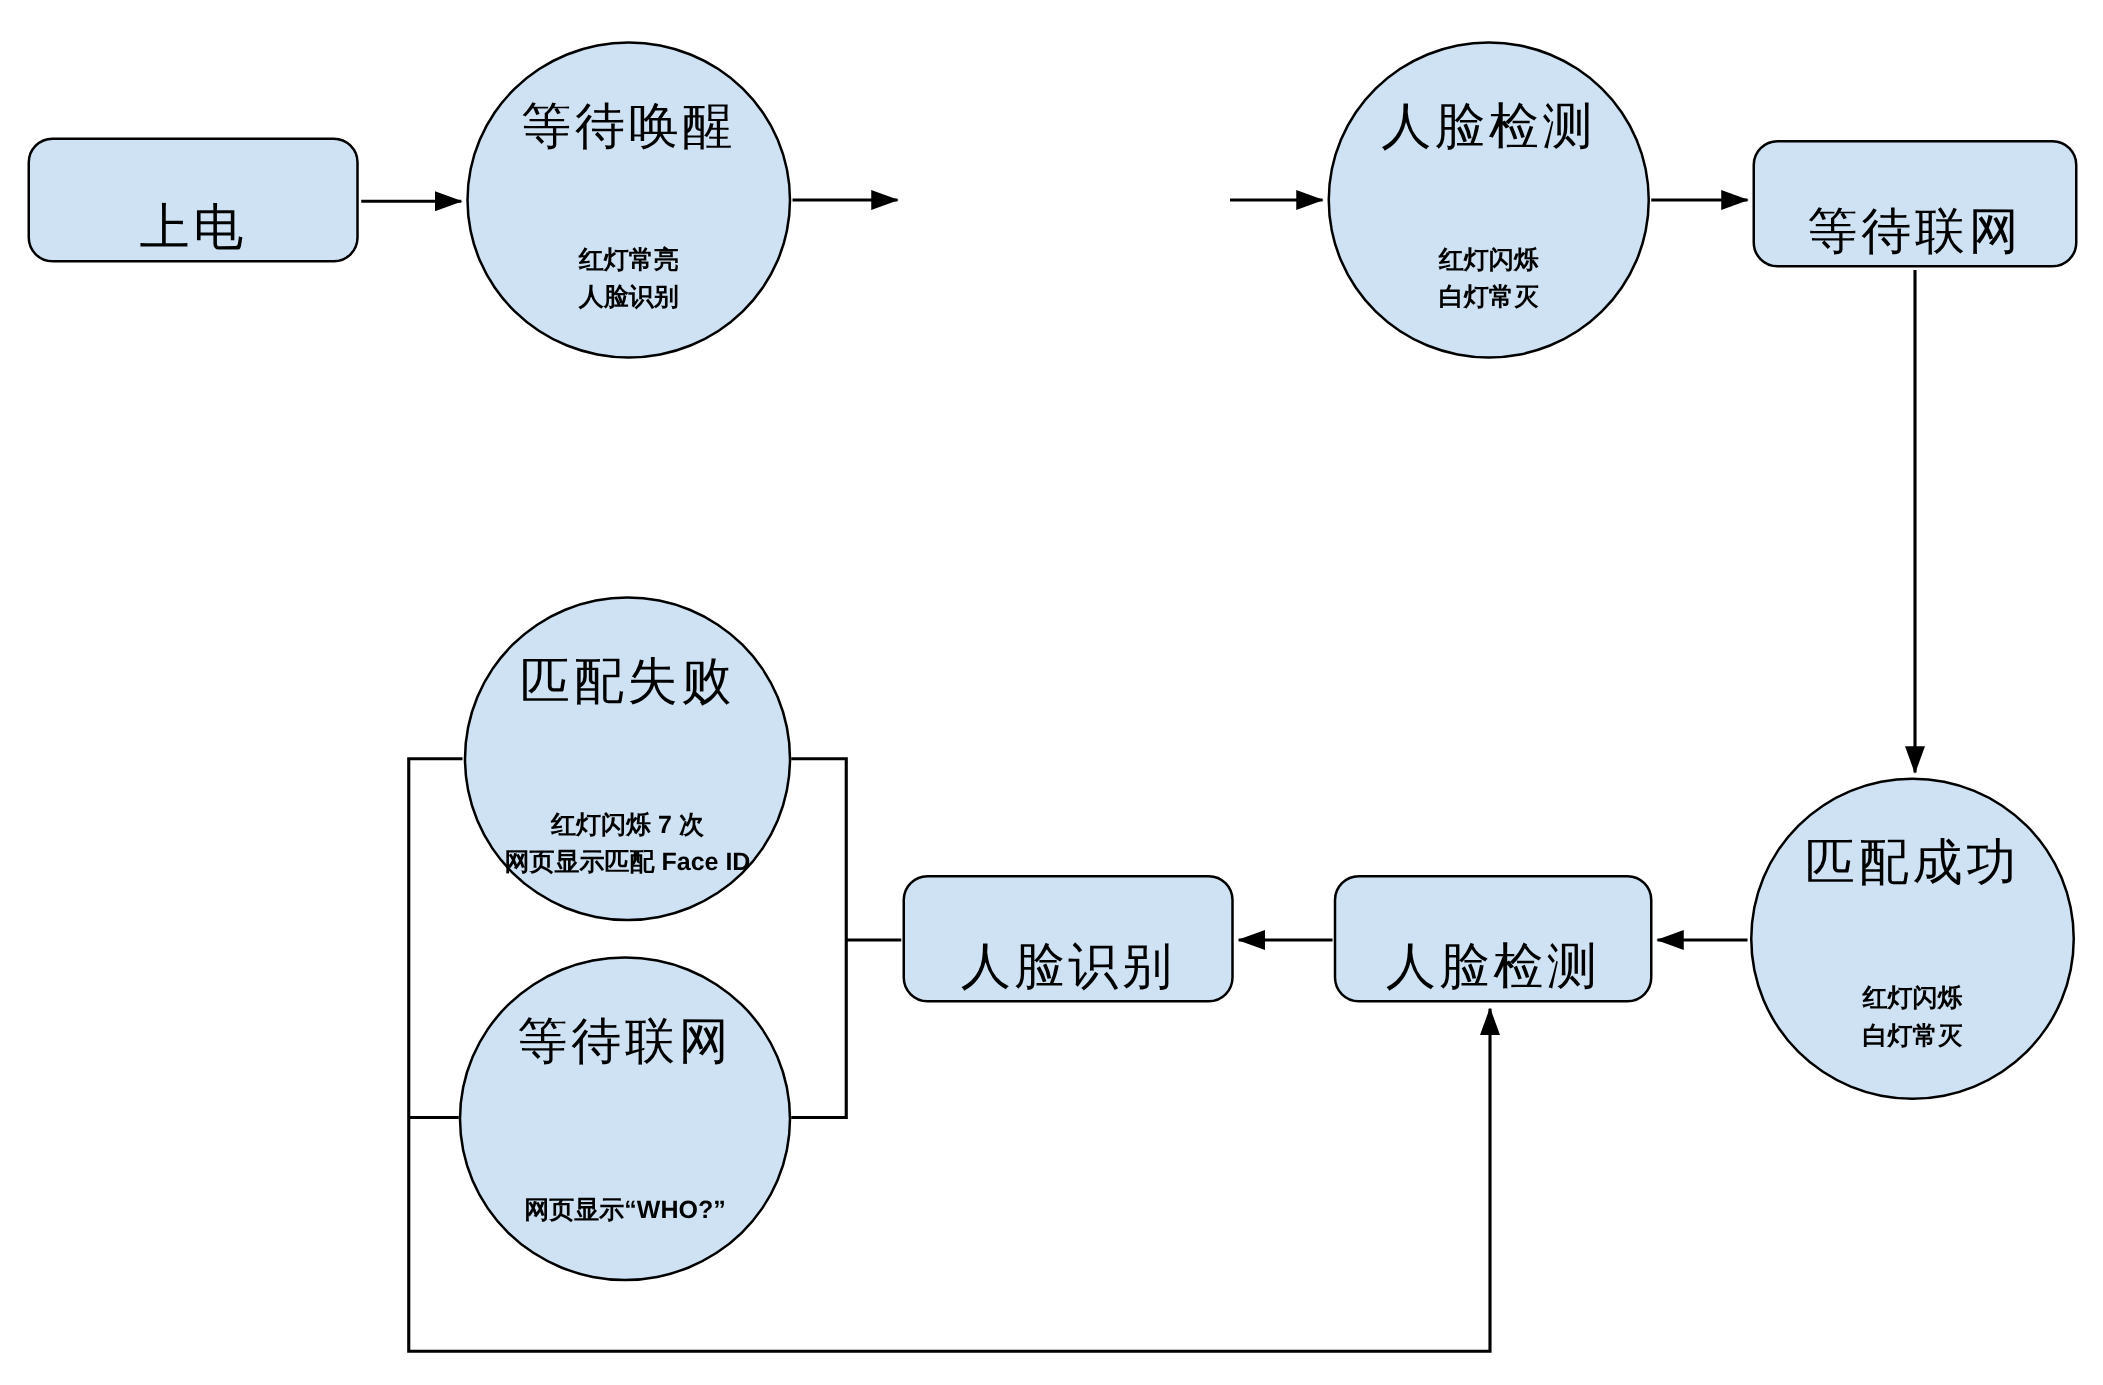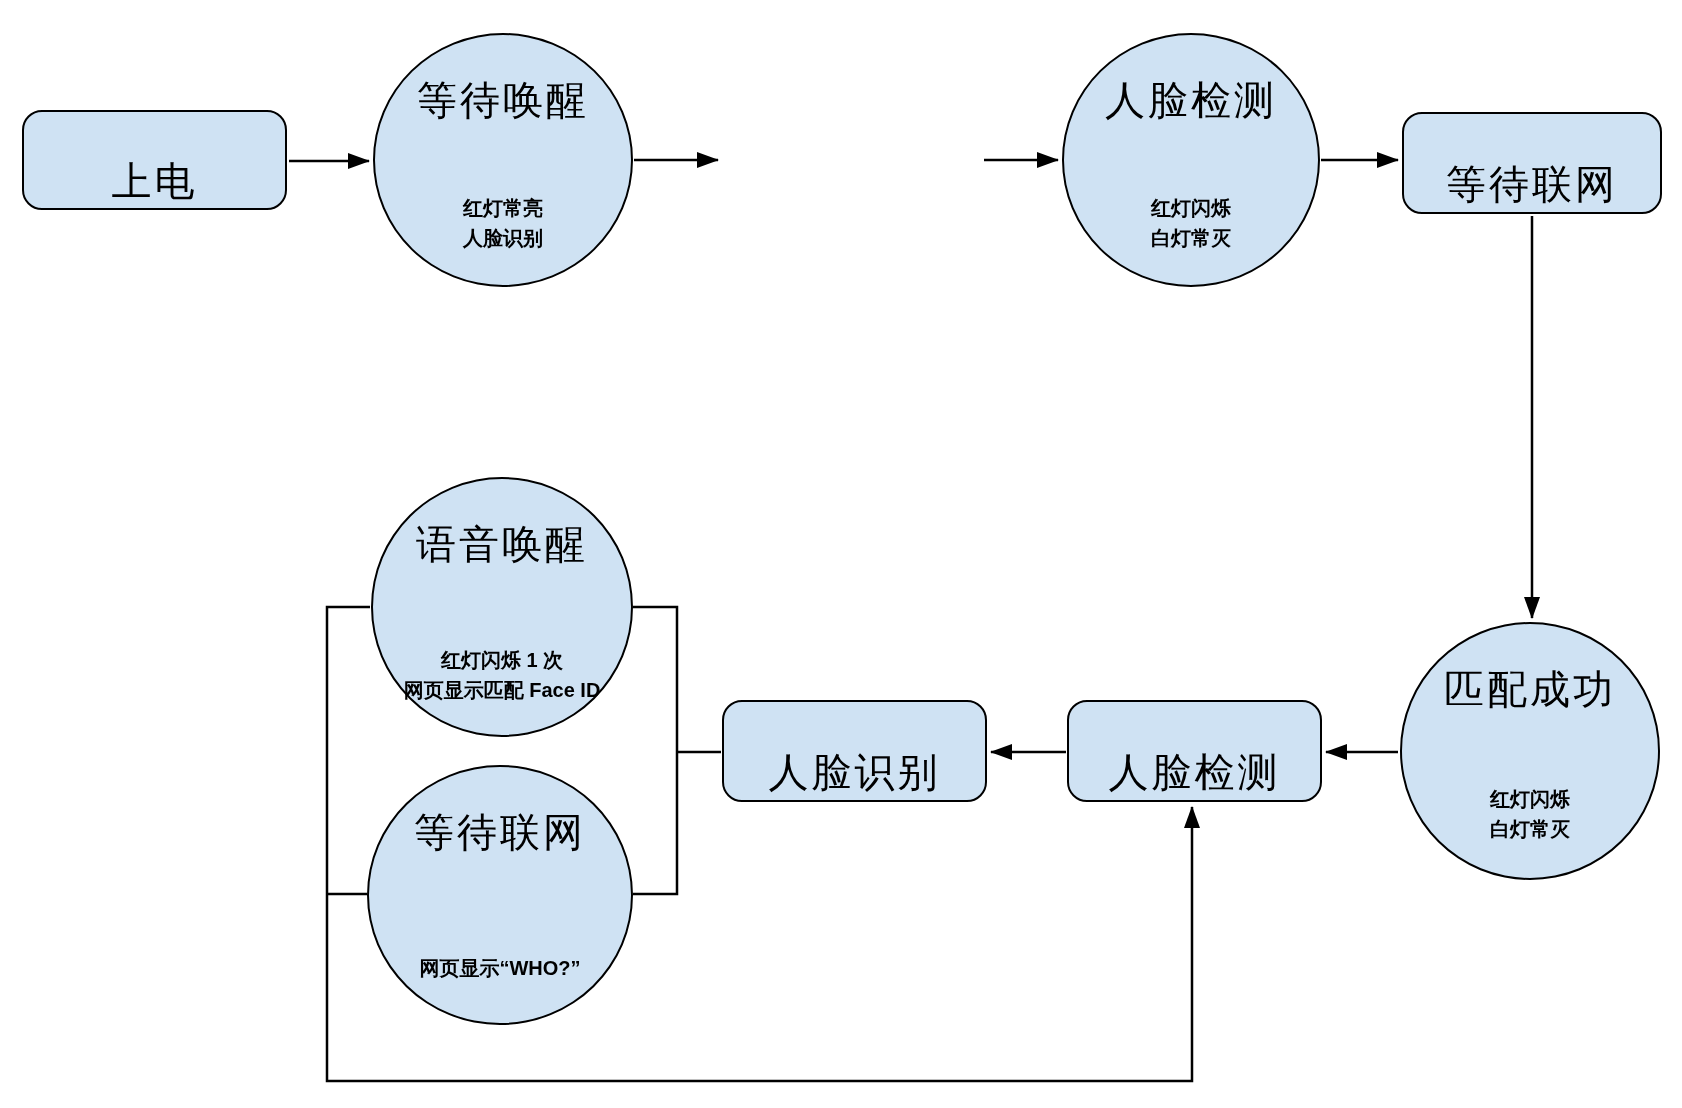--- a/index.html
+++ b/index.html
@@ -109,22 +109,22 @@
 
   <div class="node rect" style="left:722px;top:700px;width:265px;height:102px">
     <div class="rect-label">人脸识别</div>
   </div>
 
   <div class="node rect" style="left:1067px;top:700px;width:255px;height:102px">
     <div class="rect-label">人脸检测</div>
   </div>
 
   <div class="node circle match-success" style="left:371px;top:477px;width:262px;height:260px">
-    <div class="circle-title">语音唤醒</div>
-    <div class="circle-sub">红灯闪烁 1 次
+    <div class="circle-title">匹配失败</div>
+    <div class="circle-sub">红灯闪烁 7 次
 网页显示匹配 Face ID</div>
   </div>
 
   <div class="node circle match-fail" style="left:367px;top:765px;width:266px;height:260px">
     <div class="circle-title">等待联网</div>
     <div class="circle-sub">网页显示“WHO?”</div>
   </div>
 
 </div>
 

